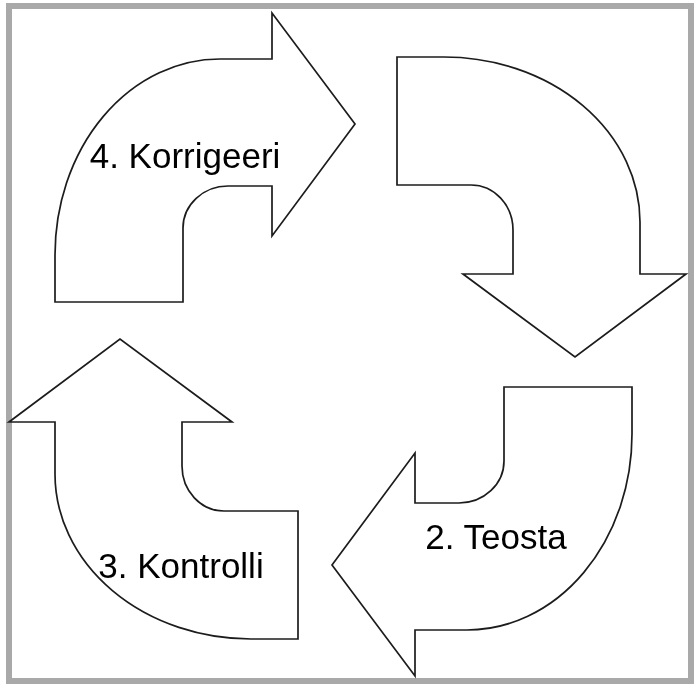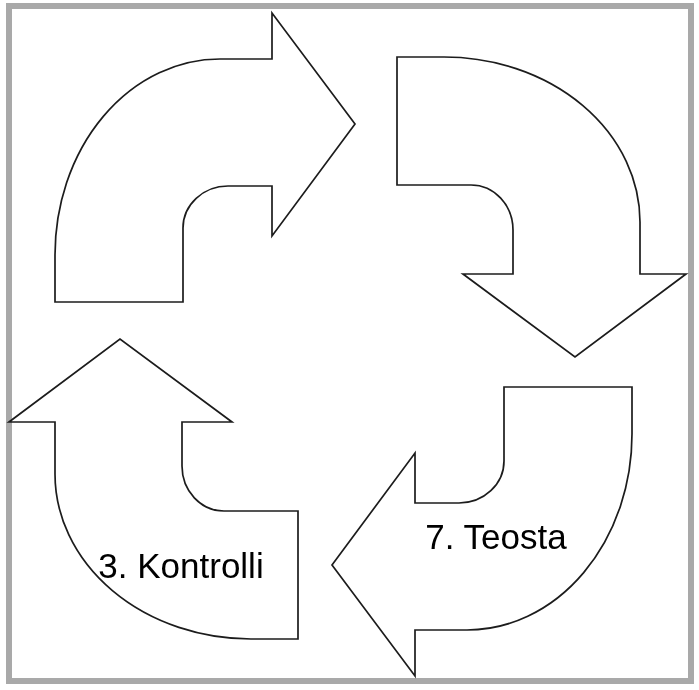--- a/index.html
+++ b/index.html
@@ -63,18 +63,19 @@
 
   <svg class="cycle" viewBox="0 0 699 690" xmlns="http://www.w3.org/2000/svg">
 
     <path d="M 55 302 L 55 255 A 165 196 0 0 1 220 59 L 272 59 L 272 13 L 355 124 L 272 236 L 272 186 L 228 186 A 45 42 0 0 0 183 228 L 183 302 Z"></path>
     <path transform="translate(5,6) rotate(90 349 345)" d="M 55 302 L 55 255 A 165 196 0 0 1 220 59 L 272 59 L 272 13 L 355 124 L 272 236 L 272 186 L 228 186 A 45 42 0 0 0 183 228 L 183 302 Z"></path>
     <path transform="translate(-11,-1) rotate(180 349 345)" d="M 55 302 L 55 255 A 165 196 0 0 1 220 59 L 272 59 L 272 13 L 355 124 L 272 236 L 272 186 L 228 186 A 45 42 0 0 0 183 228 L 183 302 Z"></path>
     <path transform="translate(-8,0) rotate(270 349 345)" d="M 55 302 L 55 255 A 165 196 0 0 1 220 59 L 272 59 L 272 13 L 355 124 L 272 236 L 272 186 L 228 186 A 45 42 0 0 0 183 228 L 183 302 Z"></path>
   </svg>
 
 
-  <div class="step-label lbl-teosta">7. Teosta</div>
+  <div class="step-label lbl-teosta">2. Teosta</div>
 
   <div class="step-label lbl-kontrolli">3. Kontrolli</div>
 
+  <div class="step-label lbl-korrigeeri">4. Korrigeeri</div>
 
 </div>
 
 </body></html>

